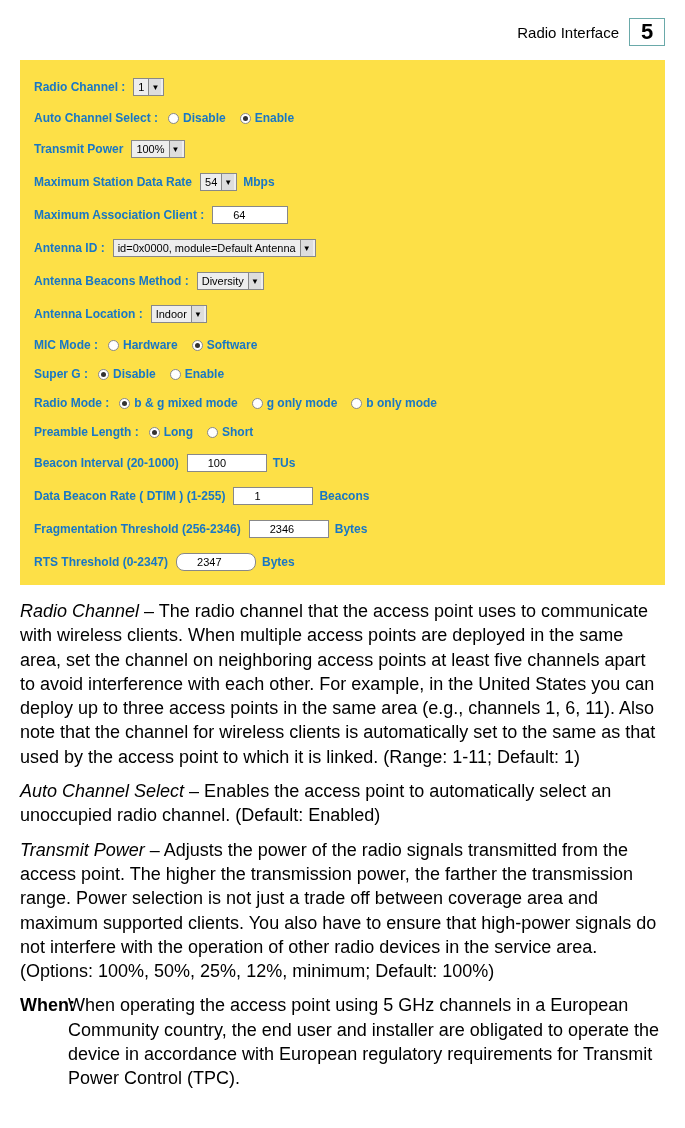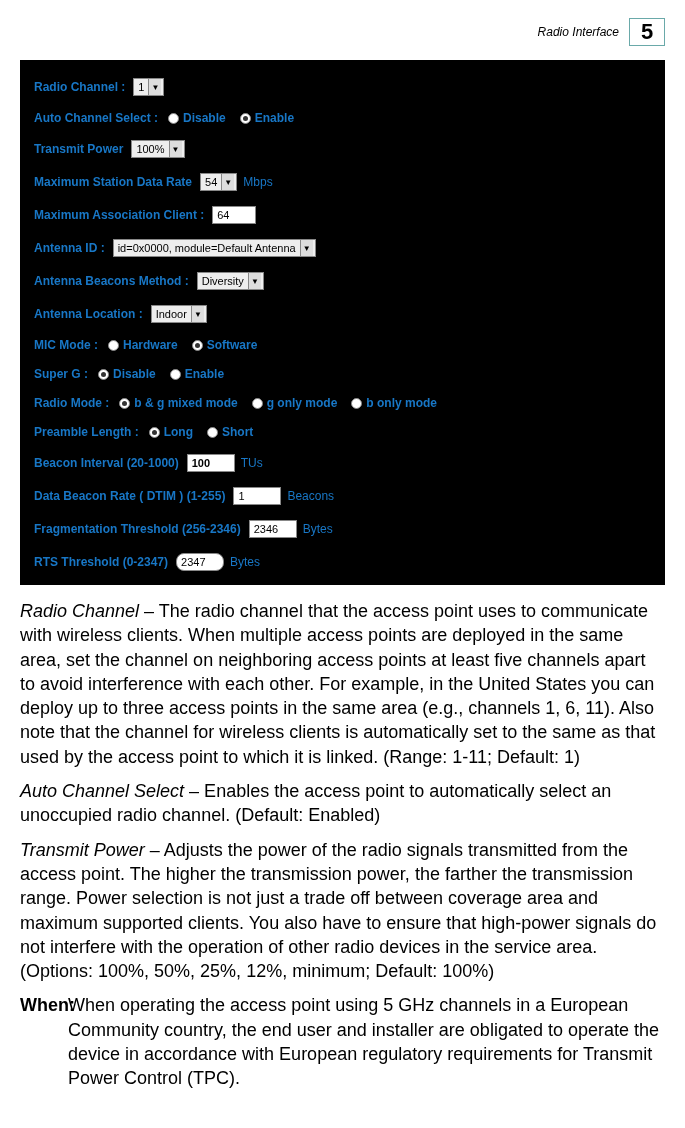--- a/index.html
+++ b/index.html
@@ -15,57 +15,56 @@
     box-sizing: border-box;
   }
   .header {
     display: flex;
     justify-content: flex-end;
     align-items: center;
     gap: 10px;
     margin-bottom: 14px;
   }
   .header-title {
-    font-size: 12px;
+    font-size: 15px;
     color: #000;
-    font-style: italic;
   }
   .header-num-box {
     border: 1.5px solid #6aa9a9;
     min-width: 26px;
     height: 26px;
     display: flex;
     align-items: center;
     justify-content: center;
     font-size: 22px;
     font-weight: bold;
     color: #000;
     padding: 0 4px;
   }
   .config-panel {
-    background: #000000;
+    background: #fde047;
     padding: 18px 12px 14px 14px;
     font-size: 12px;
   }
   .row {
     margin-bottom: 15px;
     display: flex;
     align-items: center;
     flex-wrap: wrap;
   }
   .row:last-child { margin-bottom: 0; }
   .lbl {
     color: #1877c6;
     font-weight: bold;
     font-size: 12px;
     margin-right: 4px;
   }
   .suffix {
     color: #1877c6;
-    font-weight: normal;
+    font-weight: bold;
     font-size: 12px;
     margin-left: 6px;
   }
   .radio-opt {
     color: #1877c6;
     font-weight: bold;
     font-size: 12px;
     display: inline-flex;
     align-items: center;
     margin-left: 6px;
@@ -108,21 +107,21 @@
     align-items:center;
     justify-content:center;
     font-size:8px;
     margin-left:4px;
     height:100%;
   }
   .faux-input {
     background:#fff;
     border:1px solid #888;
     height:16px;
-    padding: 0 4px;
+    padding: 0 20px;
     font-size:11px;
     color:#000;
     display:inline-flex;
     align-items:center;
     margin-left:4px;
   }
 
   .body-text {
     font-size: 18px;
     line-height: 1.35;
@@ -271,21 +270,21 @@
           <span>Long</span>
         </span>
       <span class="radio-opt">
           <span class="faux-radio"></span>
           <span>Short</span>
         </span>
     </div>
 
     <div class="row">
       <span class="lbl">Beacon Interval (20-1000)</span>
-      <span class="faux-input" style="width:38px;font-weight:bold;">
+      <span class="faux-input" style="width:38px;">
         <span>100</span>
       </span>
       <span class="suffix">TUs</span>
     </div>
 
     <div class="row">
       <span class="lbl">Data Beacon Rate ( DTIM ) (1-255)</span>
       <span class="faux-input" style="width:38px;">
         <span>1</span>
       </span>

